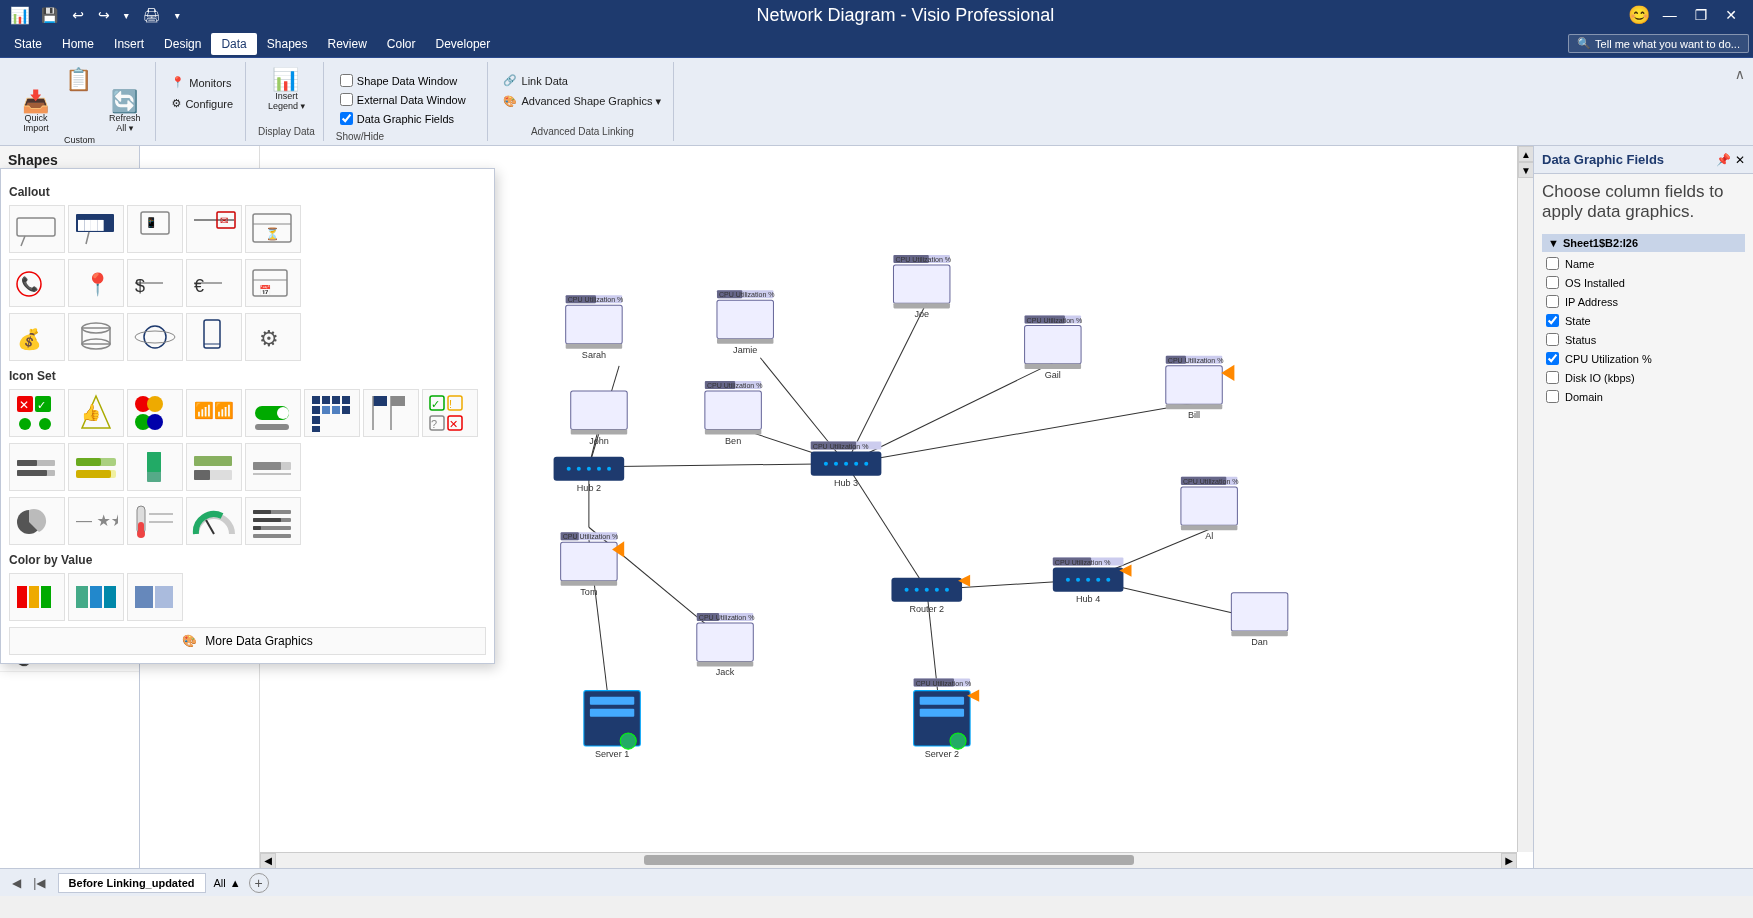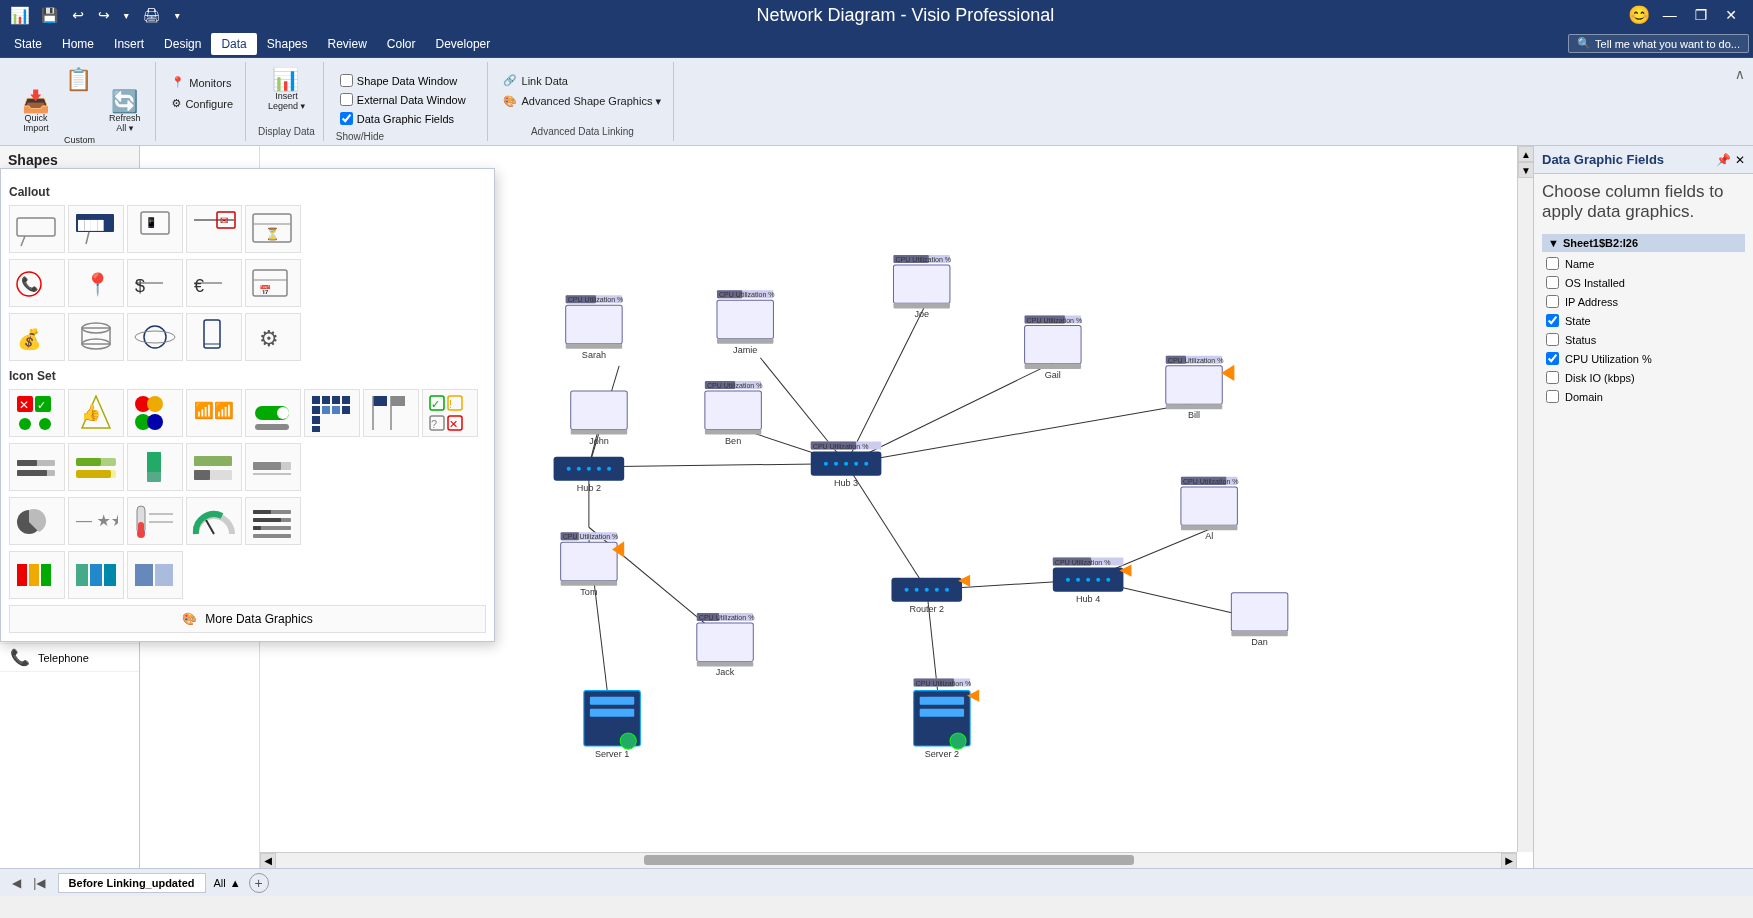--- a/index.html
+++ b/index.html
@@ -783,20 +783,21 @@
           <rect x="2" y="8" width="18" height="4" rx="1" fill="#444"></rect>
           <rect x="2" y="16" width="38" height="4" rx="1" fill="#888"></rect>
           <rect x="2" y="16" width="28" height="4" rx="1" fill="#444"></rect>
           <rect x="2" y="24" width="38" height="4" rx="1" fill="#888"></rect>
           <rect x="2" y="24" width="8" height="4" rx="1" fill="#444"></rect>
           <rect x="2" y="32" width="38" height="4" rx="1" fill="#888"></rect>
         </svg>
       </div>
     </div>
 
+    <div class="dropdown-section-title">Color by Value</div>
     <div class="dropdown-grid">
       <div class="dropdown-item">
         <svg width="44" height="38">
           <rect x="2" y="8" width="10" height="22" fill="#e00"></rect>
           <rect x="14" y="8" width="10" height="22" fill="#ea0"></rect>
           <rect x="26" y="8" width="10" height="22" fill="#0a0"></rect>
         </svg>
       </div>
       <div class="dropdown-item">
         <svg width="44" height="38">

